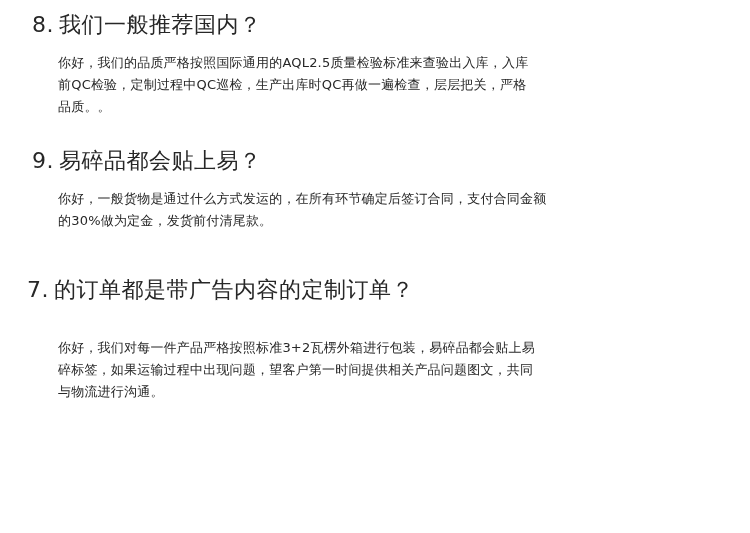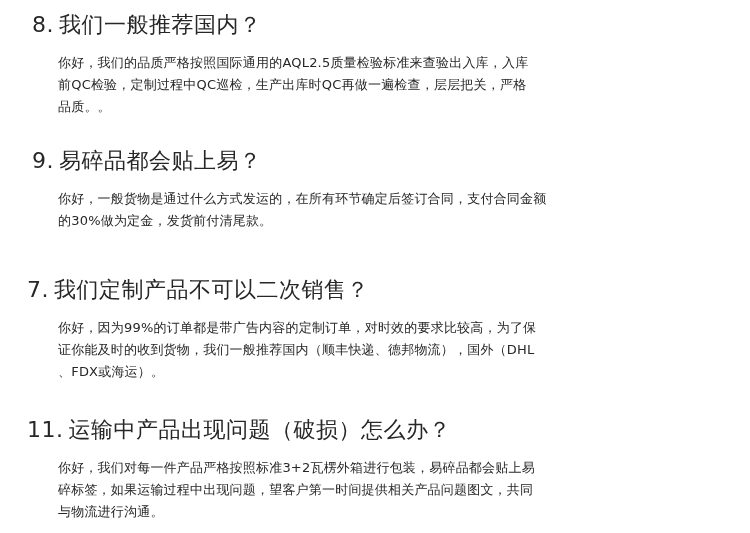--- a/index.html
+++ b/index.html
@@ -74,30 +74,23 @@
       <span class="q-num">9.</span>
       <span class="q-text">易碎品都会贴上易？</span>
     </div>
     <div class="answer">你好，一般货物是通过什么方式发运的，在所有环节确定后签订合同，支付合同金额
 的30%做为定金，发货前付清尾款。</div>
   </section>
 
   <section class="faq-item">
     <div class="question">
       <span class="q-num">7.</span>
-      <span class="q-text">我们定制产品不可以二次销售？</span>
+      <span class="q-text">的订单都是带广告内容的定制订单？</span>
     </div>
-    <div class="answer">你好，因为99%的订单都是带广告内容的定制订单，对时效的要求比较高，为了保
-证你能及时的收到货物，我们一般推荐国内（顺丰快递、德邦物流），国外（DHL
-、FDX或海运）。</div>
   </section>
 
   <section class="faq-item">
-    <div class="question">
-      <span class="q-num">11.</span>
-      <span class="q-text">运输中产品出现问题（破损）怎么办？</span>
-    </div>
     <div class="answer">你好，我们对每一件产品严格按照标准3+2瓦楞外箱进行包装，易碎品都会贴上易
 碎标签，如果运输过程中出现问题，望客户第一时间提供相关产品问题图文，共同
 与物流进行沟通。</div>
   </section>
 
 </div>
 
 </body></html>

